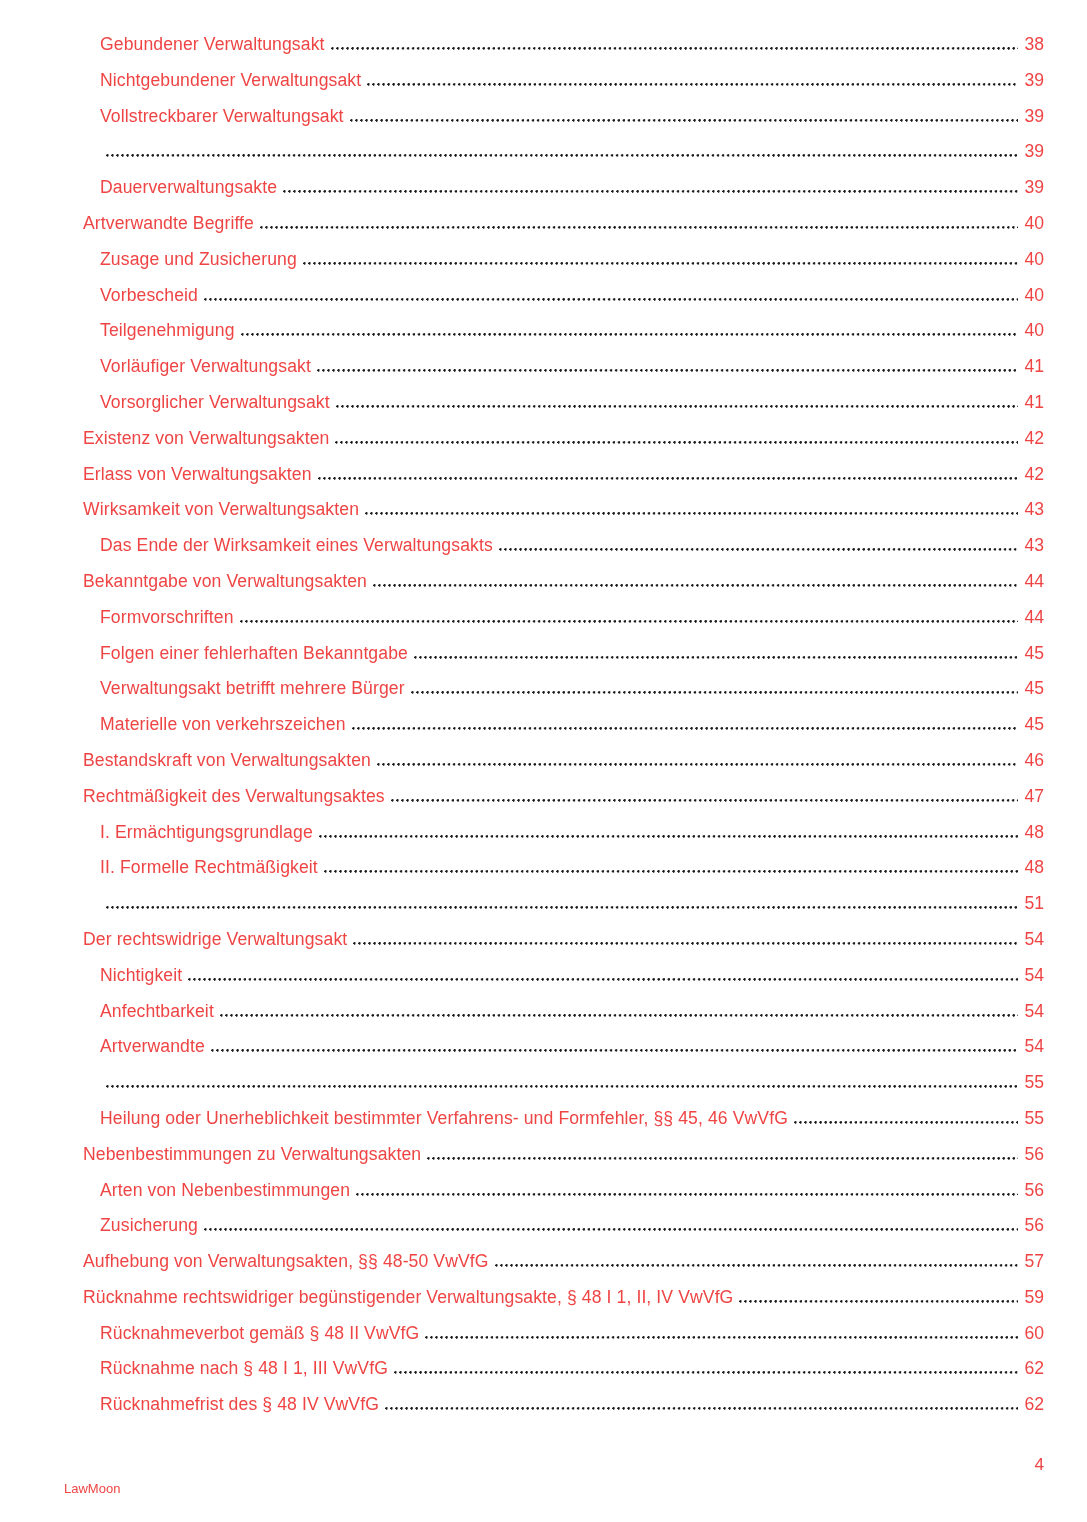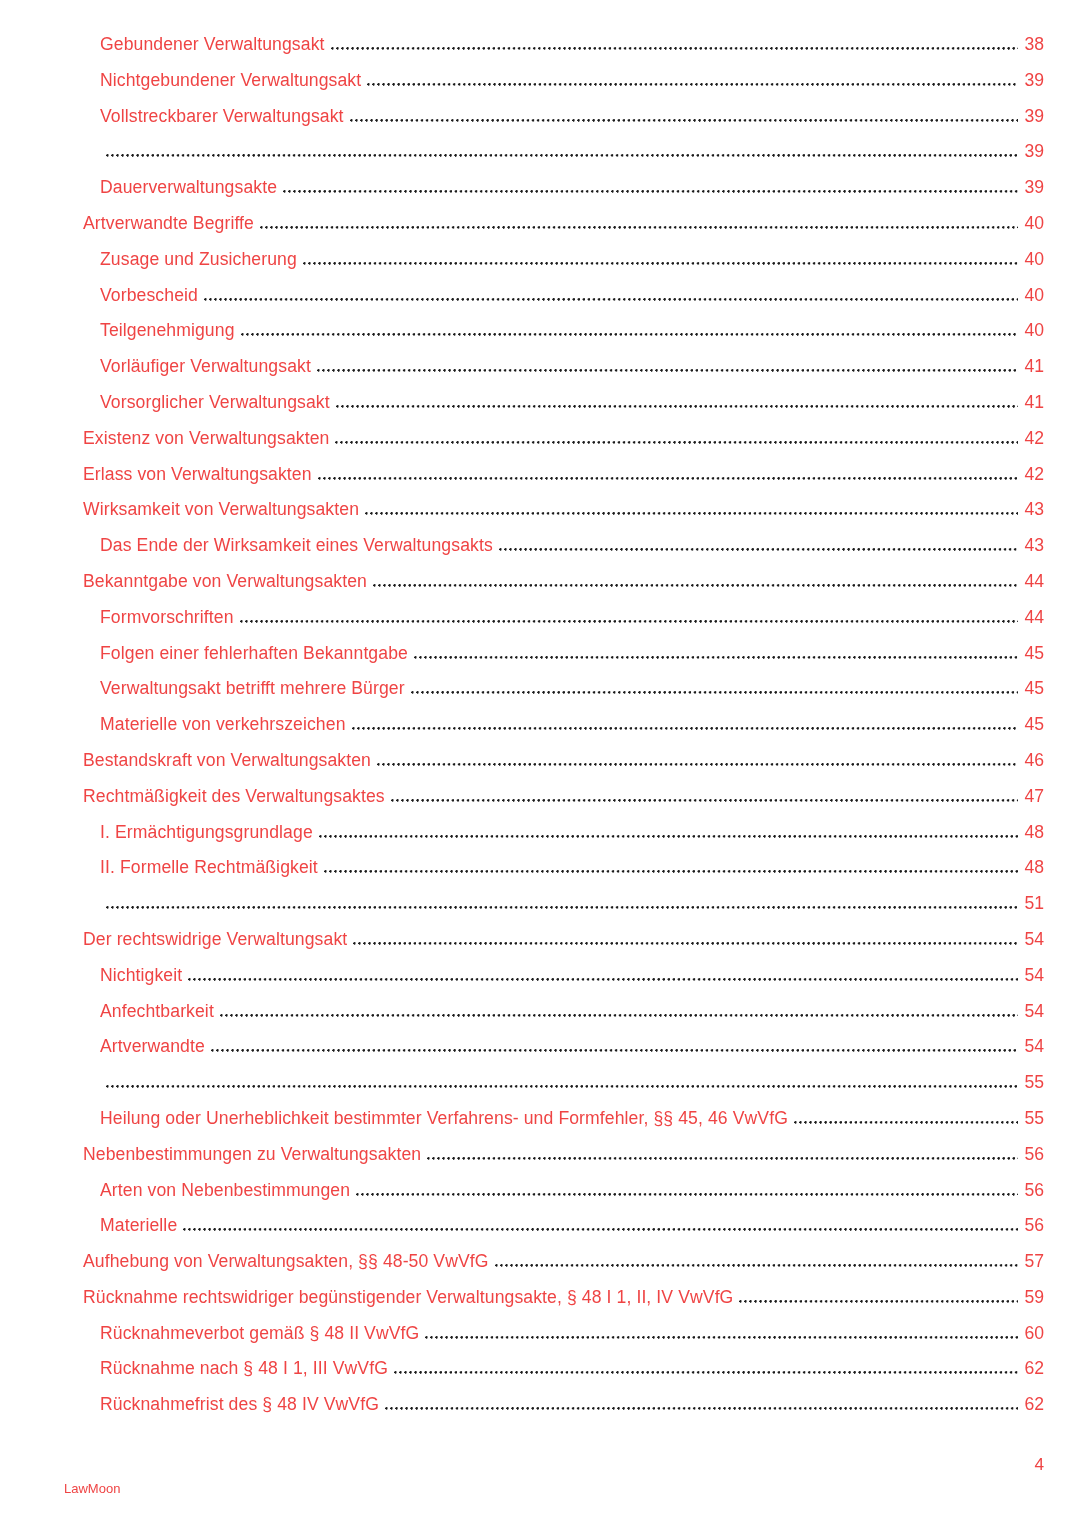--- a/index.html
+++ b/index.html
@@ -221,21 +221,21 @@
     <span class="toc-label">Nebenbestimmungen zu Verwaltungsakten</span>
     <span class="toc-dots"></span>
     <span class="toc-page">56</span>
   </div>
       <div class="toc-row level-2">
     <span class="toc-label">Arten von Nebenbestimmungen</span>
     <span class="toc-dots"></span>
     <span class="toc-page">56</span>
   </div>
       <div class="toc-row level-2">
-    <span class="toc-label">Materielle</span>
+    <span class="toc-label">Zusicherung</span>
     <span class="toc-dots"></span>
     <span class="toc-page">56</span>
   </div>
       <div class="toc-row level-1">
     <span class="toc-label">Aufhebung von Verwaltungsakten, §§ 48-50 VwVfG</span>
     <span class="toc-dots"></span>
     <span class="toc-page">57</span>
   </div>
       <div class="toc-row level-1">
     <span class="toc-label">Rücknahme rechtswidriger begünstigender Verwaltungsakte, § 48 I 1, II, IV VwVfG</span>

